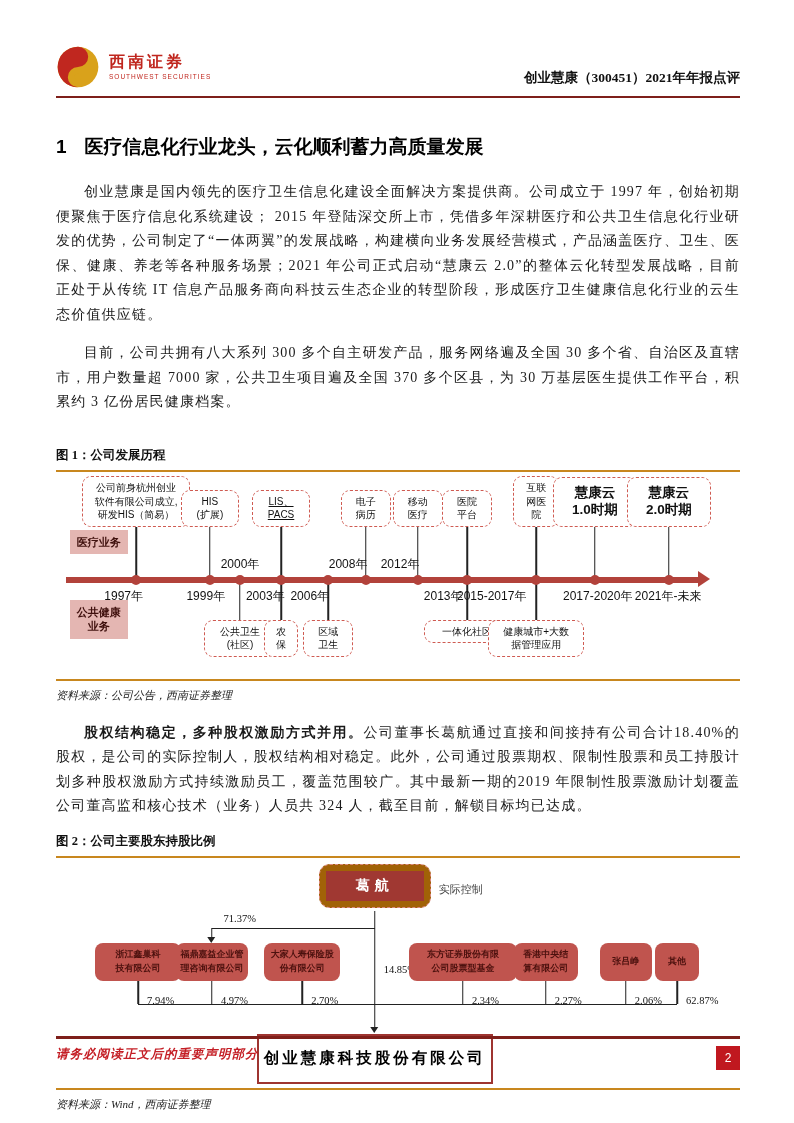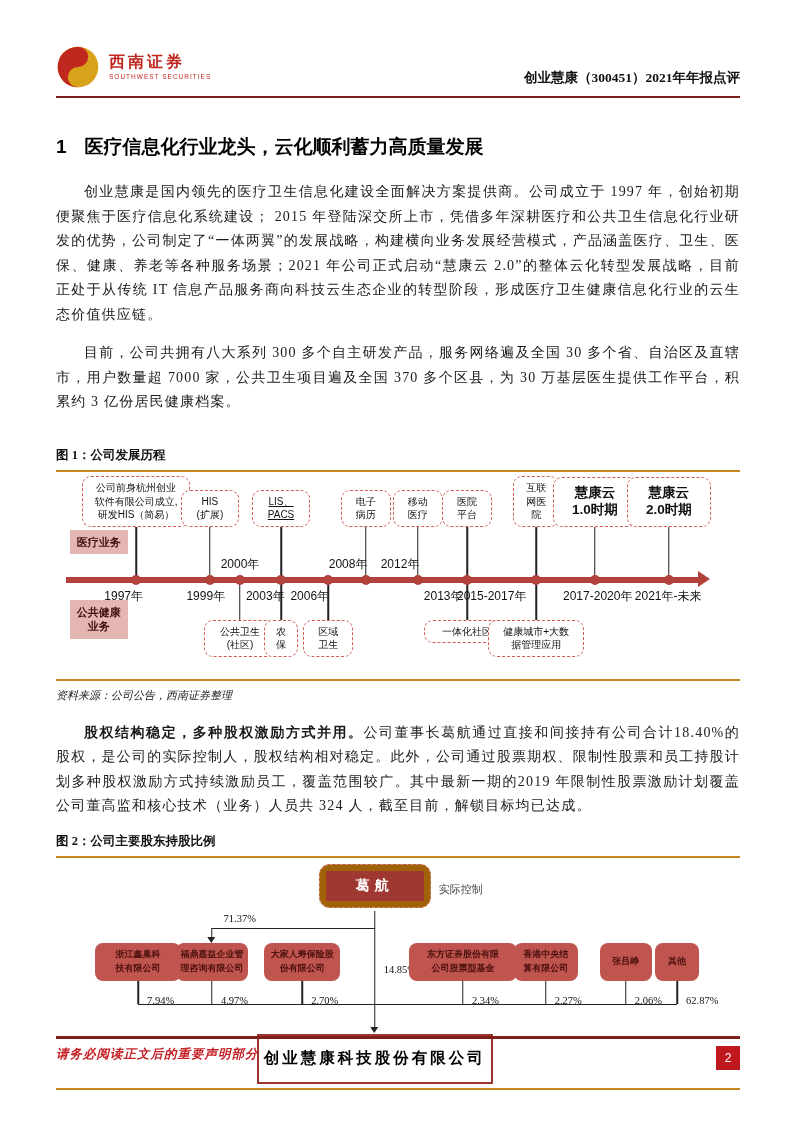--- a/index.html
+++ b/index.html
@@ -237,20 +237,21 @@
           <div class="vline sh-stem" style="left: 71.6%;"></div>
           <div class="sh-pct" style="left: calc(71.6% + 9px);">2.27%</div>
           <div class="sh-box" style="left: 83.3%; width: 52px;">张吕峥</div>
           <div class="vline sh-stem" style="left: 83.3%;"></div>
           <div class="sh-pct" style="left: calc(83.3% + 9px);">2.06%</div>
           <div class="sh-box" style="left: 90.8%; width: 44px;">其他</div>
           <div class="vline sh-stem" style="left: 90.8%;"></div>
           <div class="sh-pct" style="left: calc(90.8% + 9px);">62.87%</div>
         </div>
       <div class="fig-rule"></div>
+      <div class="fig-src" style="white-space: pre-line;">资料来源：Wind，西南证券整理</div>
     </div>
 
   </div>
 
   <div class="footer">
     <div class="ft-rule"></div>
     <div class="ft-row">
       <span class="ft-txt" style="white-space: pre-line;">请务必阅读正文后的重要声明部分</span>
       <span class="pg-badge" style="white-space: pre-line;">2</span>
     </div>

